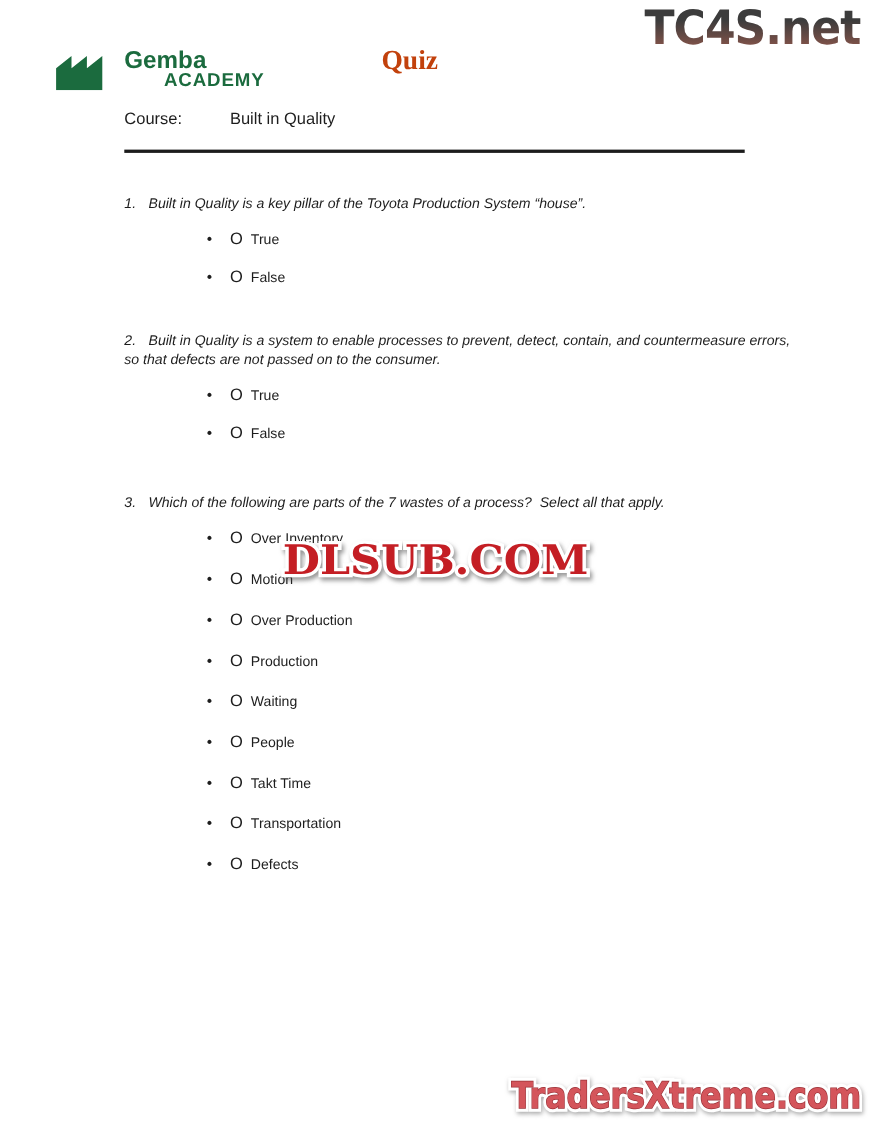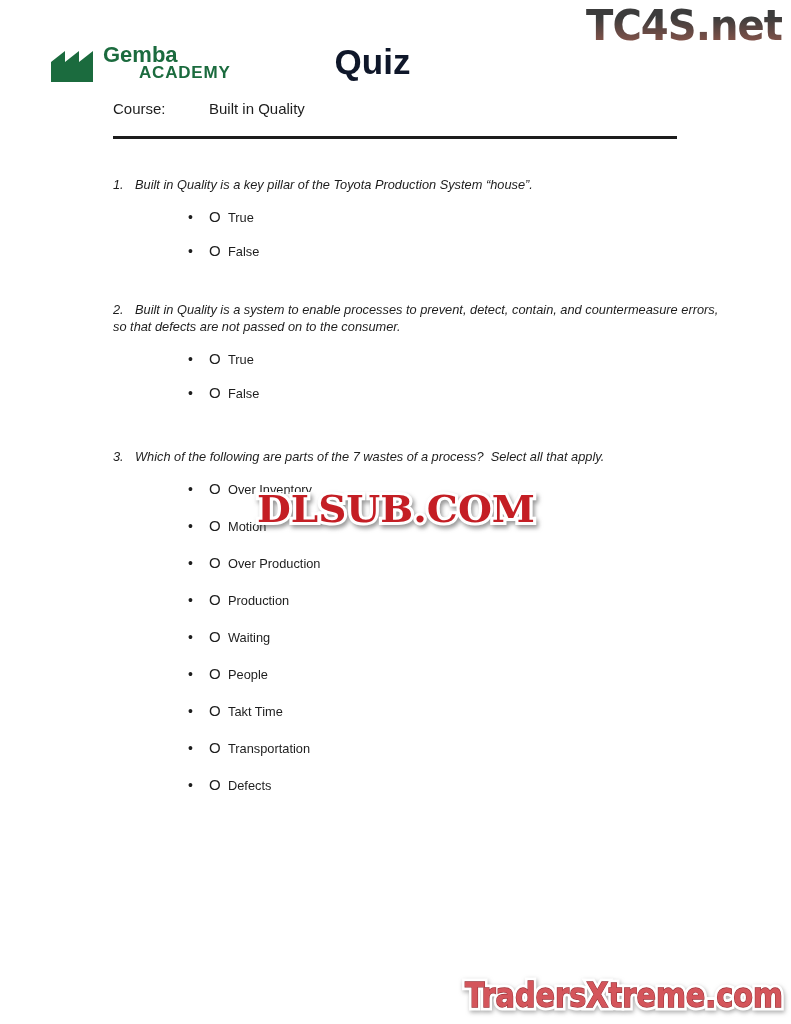--- a/index.html
+++ b/index.html
@@ -44,32 +44,33 @@
   }
   .traders-fill {
     font-family:"DejaVu Sans", sans-serif;
     font-weight:700; font-size:33px;
     fill:var(--traders_red, #d4555b);
     stroke:#9c3238; stroke-width:1.3px;
     paint-order:stroke;
   }
 
   
-  .logo { position:absolute; top:44px; left:48px; display:flex; align-items:flex-start; gap:5px; }
+  .logo { position:absolute; top:44px; left:48px; display:flex; align-items:flex-start; gap:15px; }
   .logo-icon { display:block; }
   .logo-text { display:flex; flex-direction:column; color:var(--logo_green, #1b6b3e); }
   .logo-name { font-size:22px; font-weight:700; line-height:21px; }
   .logo-sub  { font-size:17px; font-weight:700; letter-spacing:0.8px; line-height:15px;margin-left:36px; }
 
   
   .title {
     position:absolute; top:42px; left:0;
     width:745px; text-align:center;
-    font-size:35px; font-weight:700;
-    color:#0f172a;
+    font-size:25px; font-weight:700;
+    color:#c2410c;
+    font-family:Liberation Serif, serif;
   }
 
   
   .content { padding:100px 0 0 113px; }
   .course-row { font-size:15px; height:17px; }
   .course-label { display:inline-block; width:96px; }
   .rule { width:564px; height:3px; background:#1c1c1c; margin-top:19px; }
 
   .question { width:622px; }
   .q1 { margin-top:37px; }

